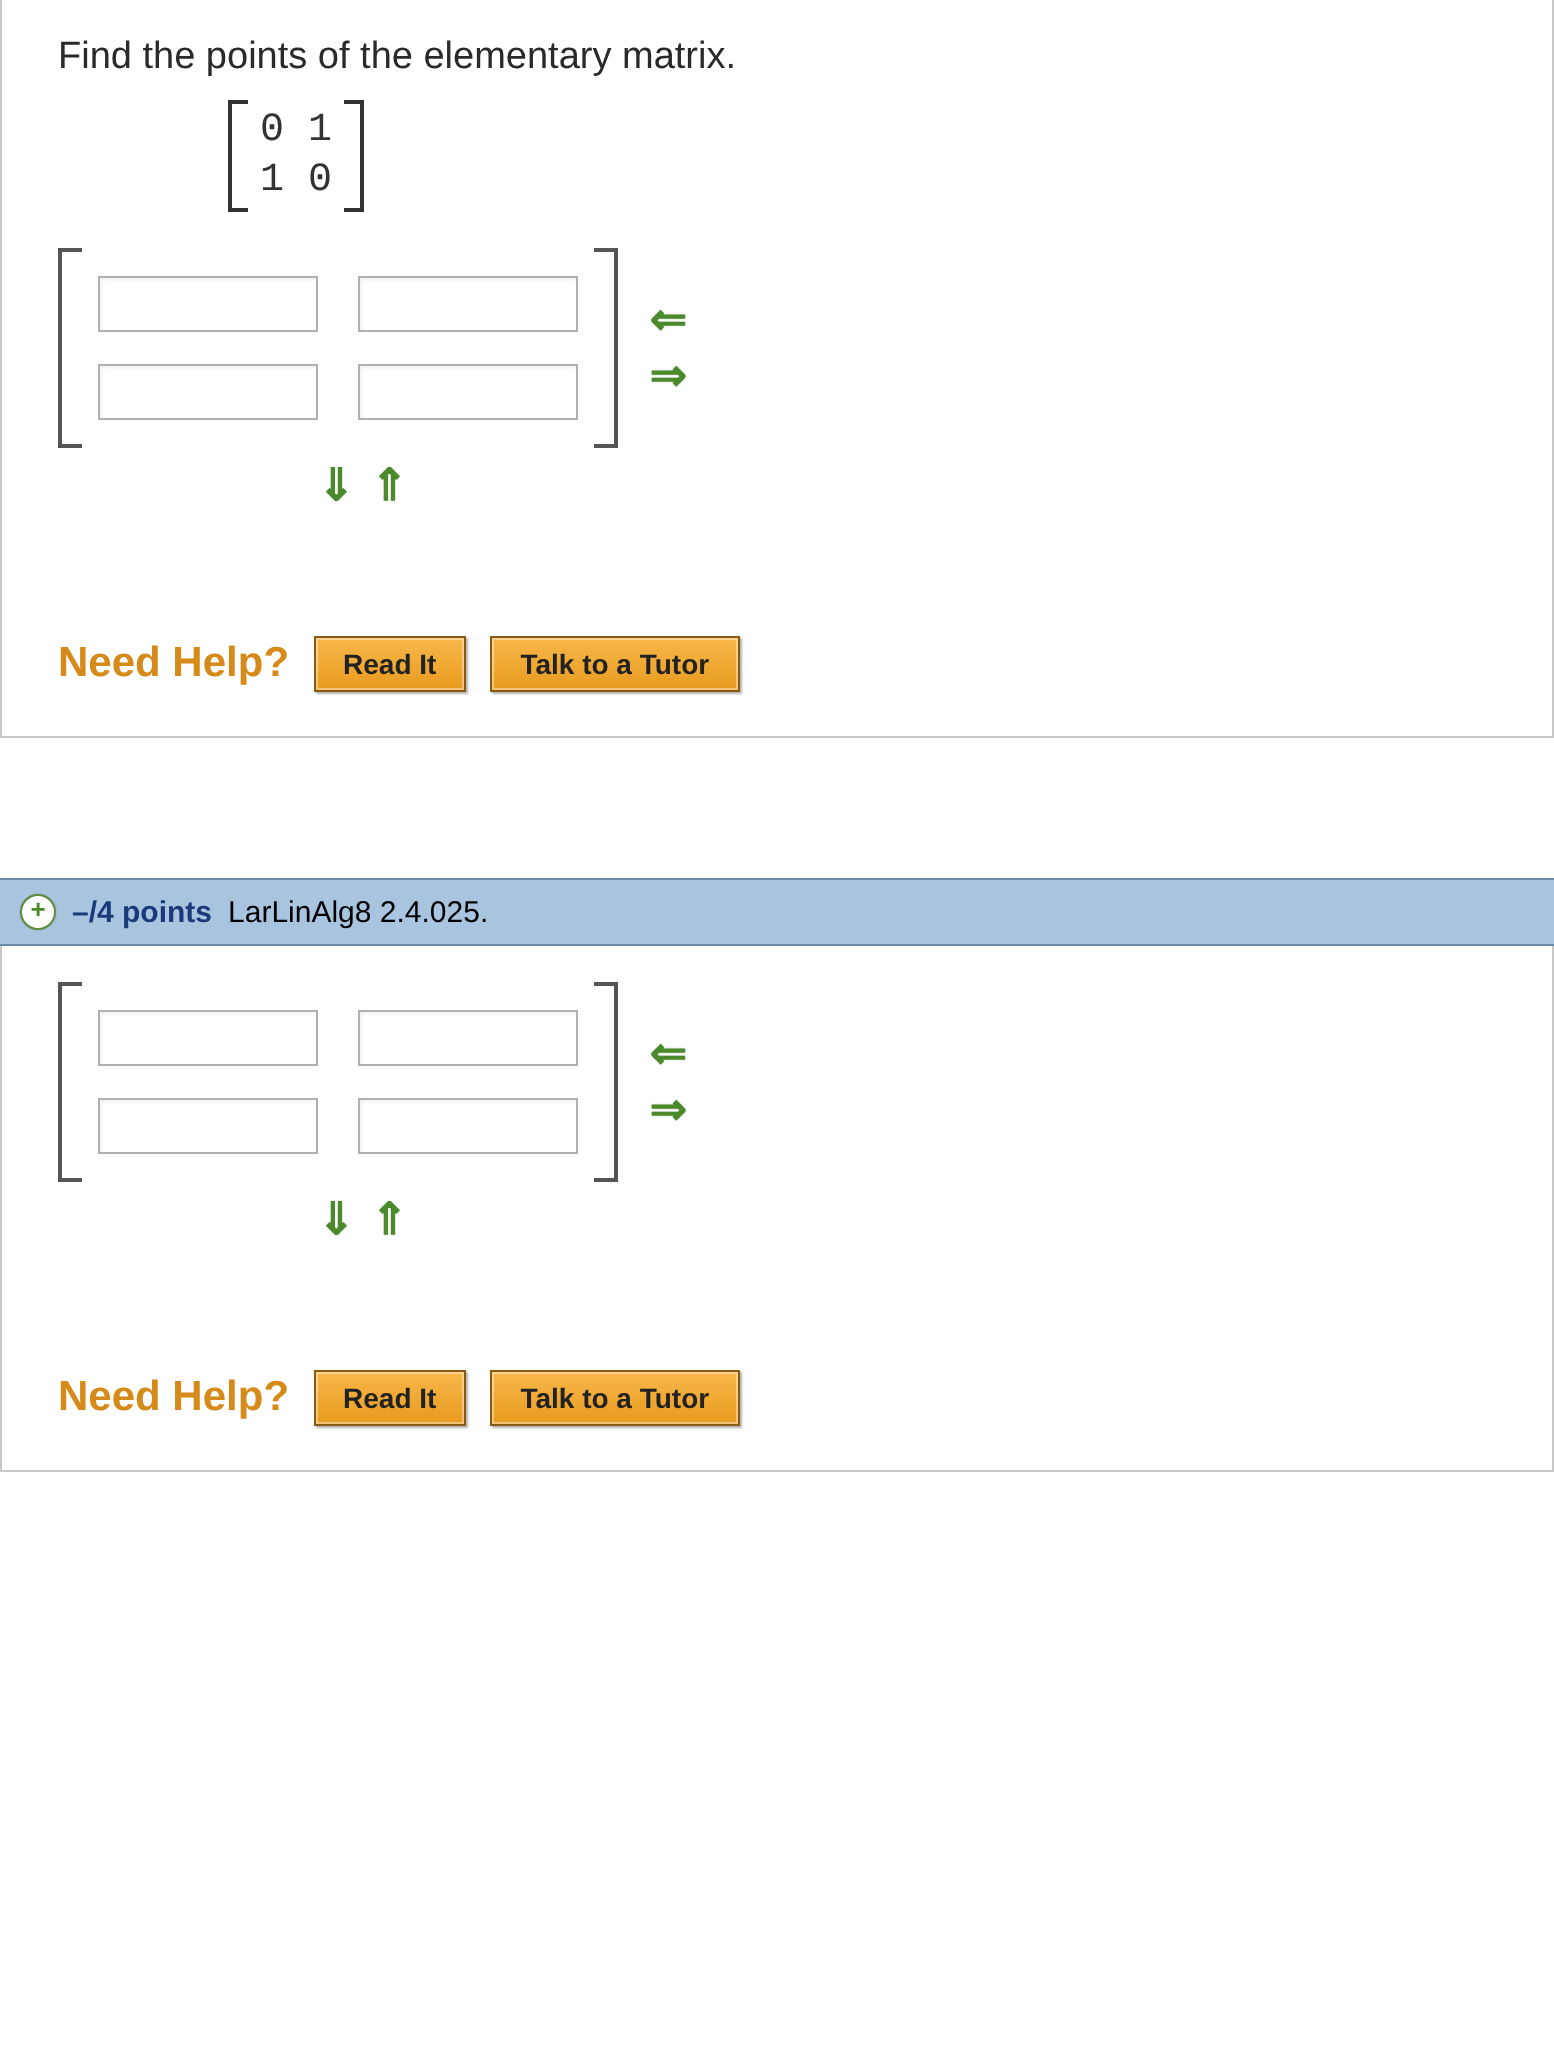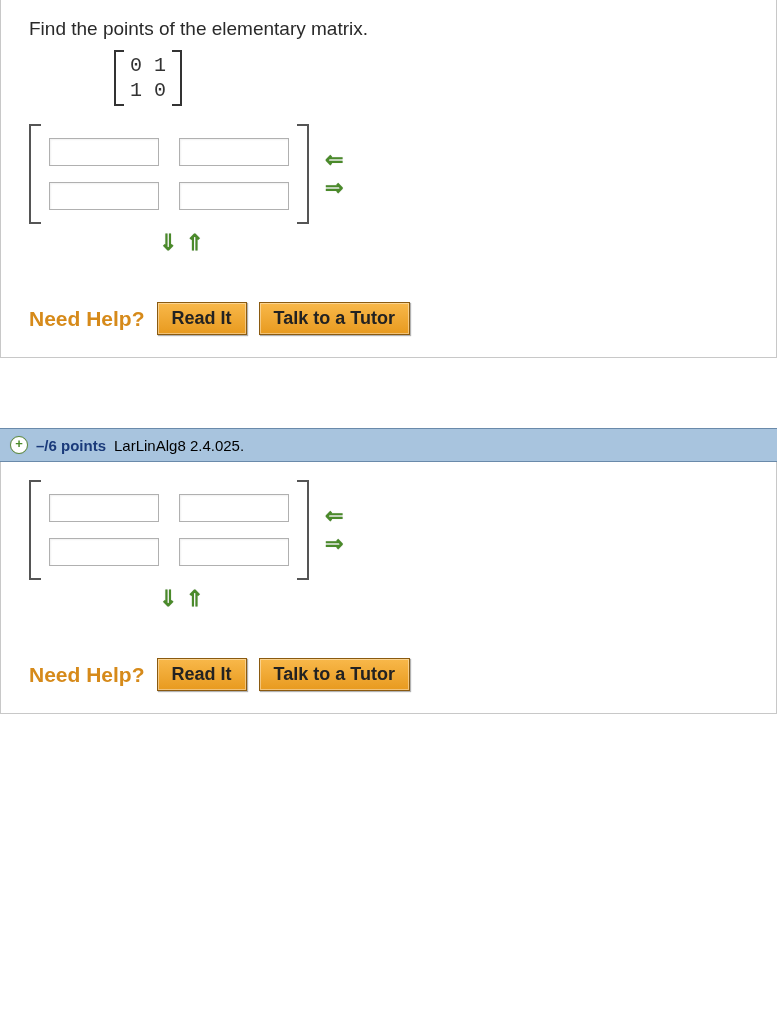--- a/index.html
+++ b/index.html
@@ -95,34 +95,34 @@
     cursor: pointer;
     user-select: none;
     font-weight: bold;
     text-shadow: 0 0 1px rgba(0,0,0,0.2);
   }
   .gap { height: 40px; }
   .need-help-row {
     display: flex;
     align-items: center;
     gap: 12px;
-    margin-top: 8px;
+    margin-top: 24px;
   }
   .need-help-label {
     color: #d68a1a;
     font-size: 21px;
     font-weight: bold;
   }
   .help-btn {
     background: linear-gradient(#f8b84a, #e89a1f);
     border: 1px solid #8a5a10;
     box-shadow: inset 0 0 0 1px rgba(255,255,255,0.4), 1px 1px 1px rgba(0,0,0,0.3);
     color: #222;
     font-weight: bold;
-    font-size: 18px;
+    font-size: 14px;
     padding: 5px 14px;
     cursor: pointer;
     font-family: Verdana, Arial, sans-serif;
   }
   .header-bar {
     background: #a8c4de;
     border-top: 1px solid #6a8aaa;
     border-bottom: 1px solid #6a8aaa;
     padding: 7px 10px;
     display: flex;
@@ -186,21 +186,21 @@
 
   <div class="need-help-row">
     <span class="need-help-label">Need Help?</span>
     <button class="help-btn">Read It</button>
     <button class="help-btn">Talk to a Tutor</button>
   </div>
 </div>
 
 <div class="header-bar">
   <span class="expand-icon">+</span>
-  <span class="points">–/6 points</span>
+  <span class="points">–/4 points</span>
   <span class="source">LarLinAlg8 2.4.025.</span>
 </div>
 
 <div class="question-box">
 
 
   <div class="answer-area">
     <div style="display:flex; align-items:stretch;">
       <div class="ans-bracket left"></div>
       <div class="ans-grid">

